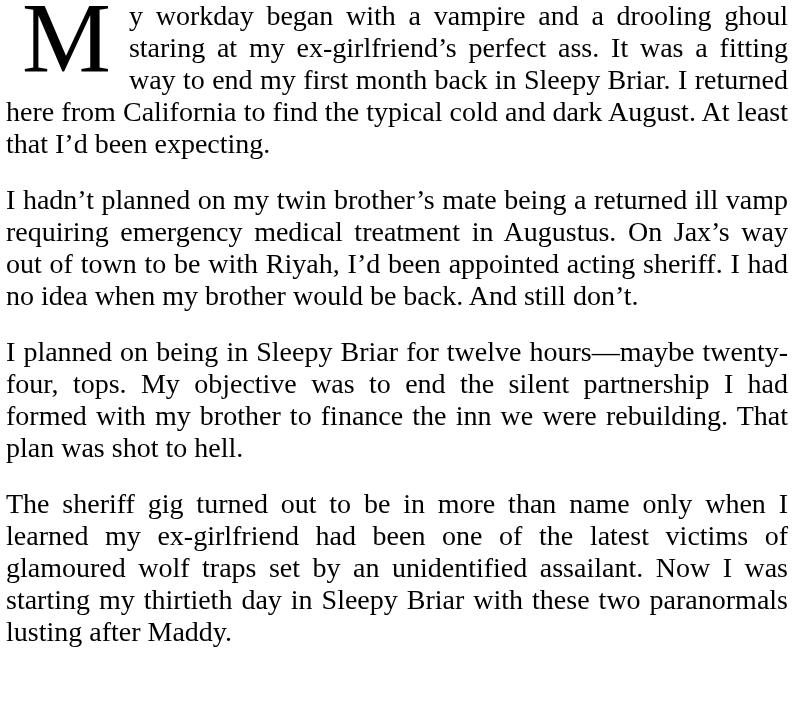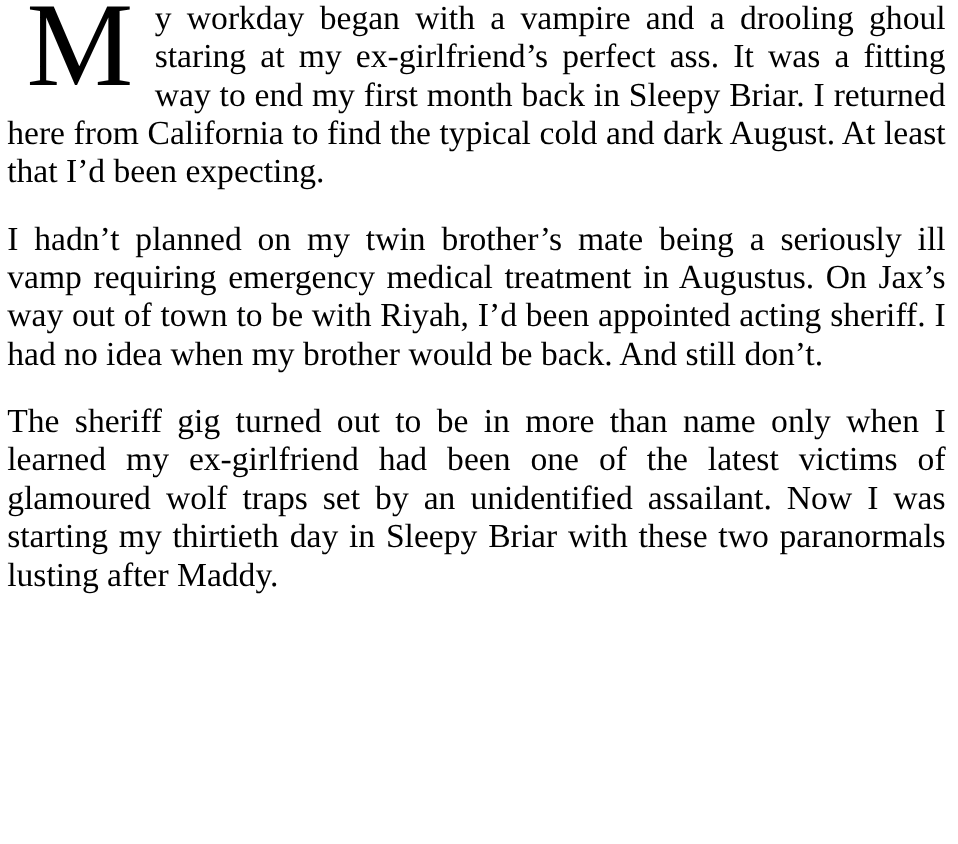--- a/index.html
+++ b/index.html
@@ -38,18 +38,19 @@
     font-weight: normal;
   }
 </style>
 </head>
 <body>
 
 <div class="page">
 
   <p><span class="dropcap">M</span><span>y workday began with a vampire and a drooling ghoul staring at my ex-girlfriend’s perfect ass. It was a fitting way to end my first month back in Sleepy Briar. I returned here from California to find the typical cold and dark August. At least that I’d been expecting.</span></p>
 
-  <p>I hadn’t planned on my twin brother’s mate being a seriously ill vamp requiring emergency medical treatment in Augustus. On Jax’s way out of town to be with Riyah, I’d been appointed acting sheriff. I had no idea when my brother would be back. And still don’t.</p>
+  <p>I hadn’t planned on my twin brother’s mate being a returned ill vamp requiring emergency medical treatment in Augustus. On Jax’s way out of town to be with Riyah, I’d been appointed acting sheriff. I had no idea when my brother would be back. And still don’t.</p>
 
+  <p>I planned on being in Sleepy Briar for twelve hours—maybe twenty-four, tops. My objective was to end the silent partnership I had formed with my brother to finance the inn we were rebuilding. That plan was shot to hell.</p>
 
   <p>The sheriff gig turned out to be in more than name only when I learned my ex-girlfriend had been one of the latest victims of glamoured wolf traps set by an unidentified assailant. Now I was starting my thirtieth day in Sleepy Briar with these two paranormals lusting after Maddy.</p>
 
 </div>
 
 </body></html>

